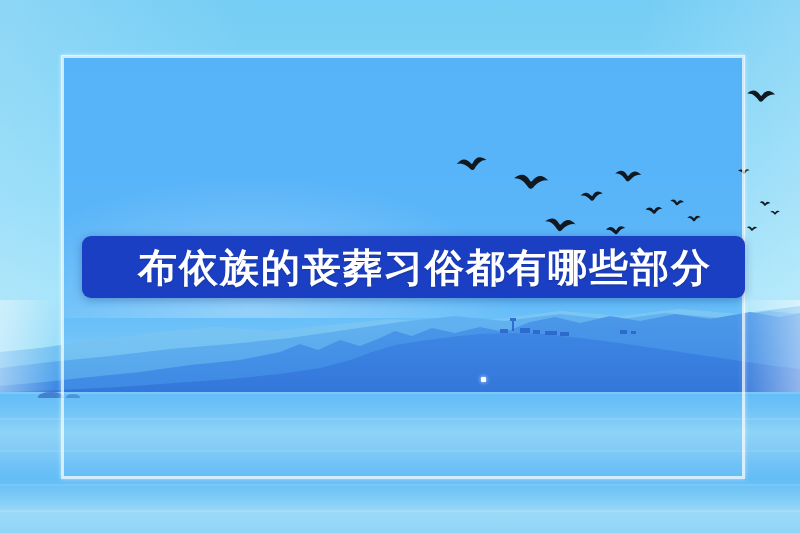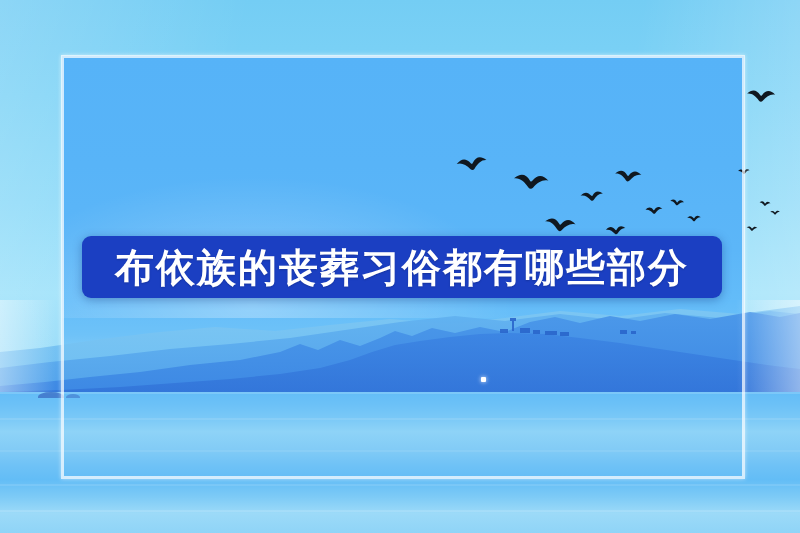--- a/index.html
+++ b/index.html
@@ -123,20 +123,21 @@
   .title-banner{
     position:absolute;
     left:82px; top:236px;
     width:640px; height:62px;
     background:#1b3fc2;
     border-radius:9px;
     box-shadow:0 2px 10px rgba(10,35,110,.35);
     display:flex;
     align-items:center;
     justify-content:center;
+    padding-left:23px;
   }
   .title-text{
     color:#ffffff;
     font-family:"DejaVu Serif","Liberation Serif",serif;
     font-weight:700;
     font-size:39px;
     line-height:1;
     letter-spacing:2px;
     white-space:nowrap;
     text-shadow:0 1px 2px rgba(0,0,0,.18);

